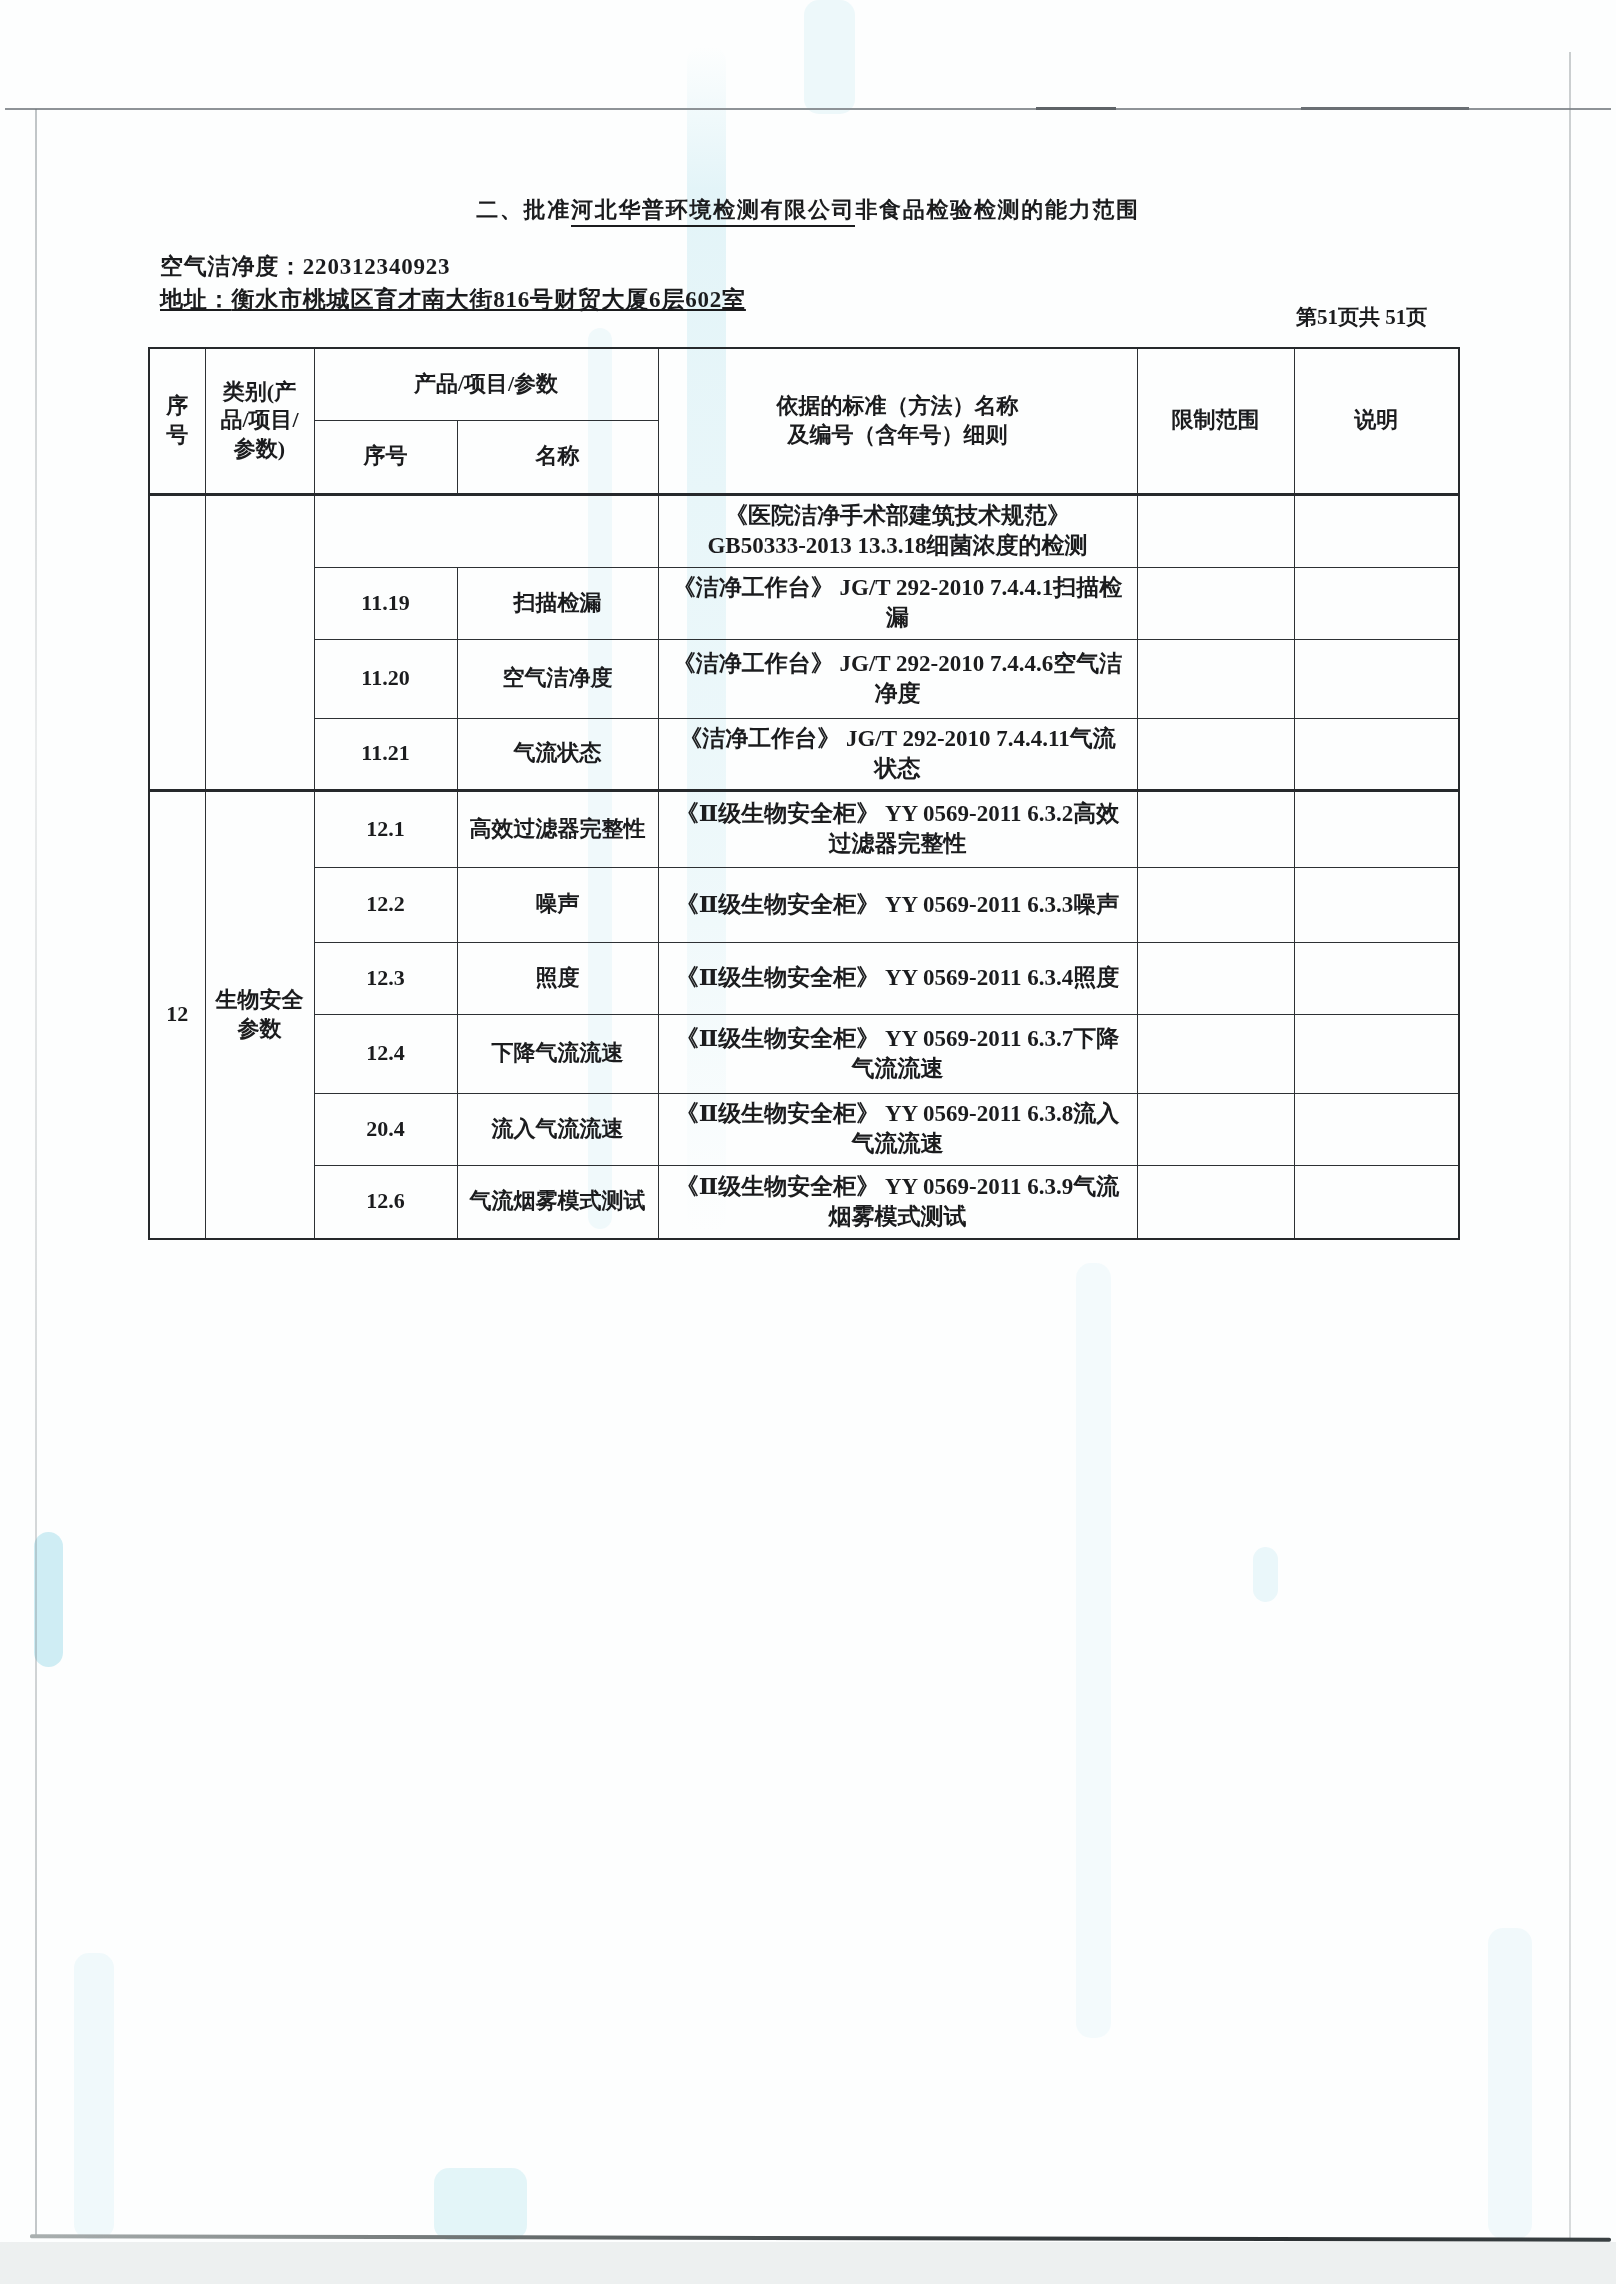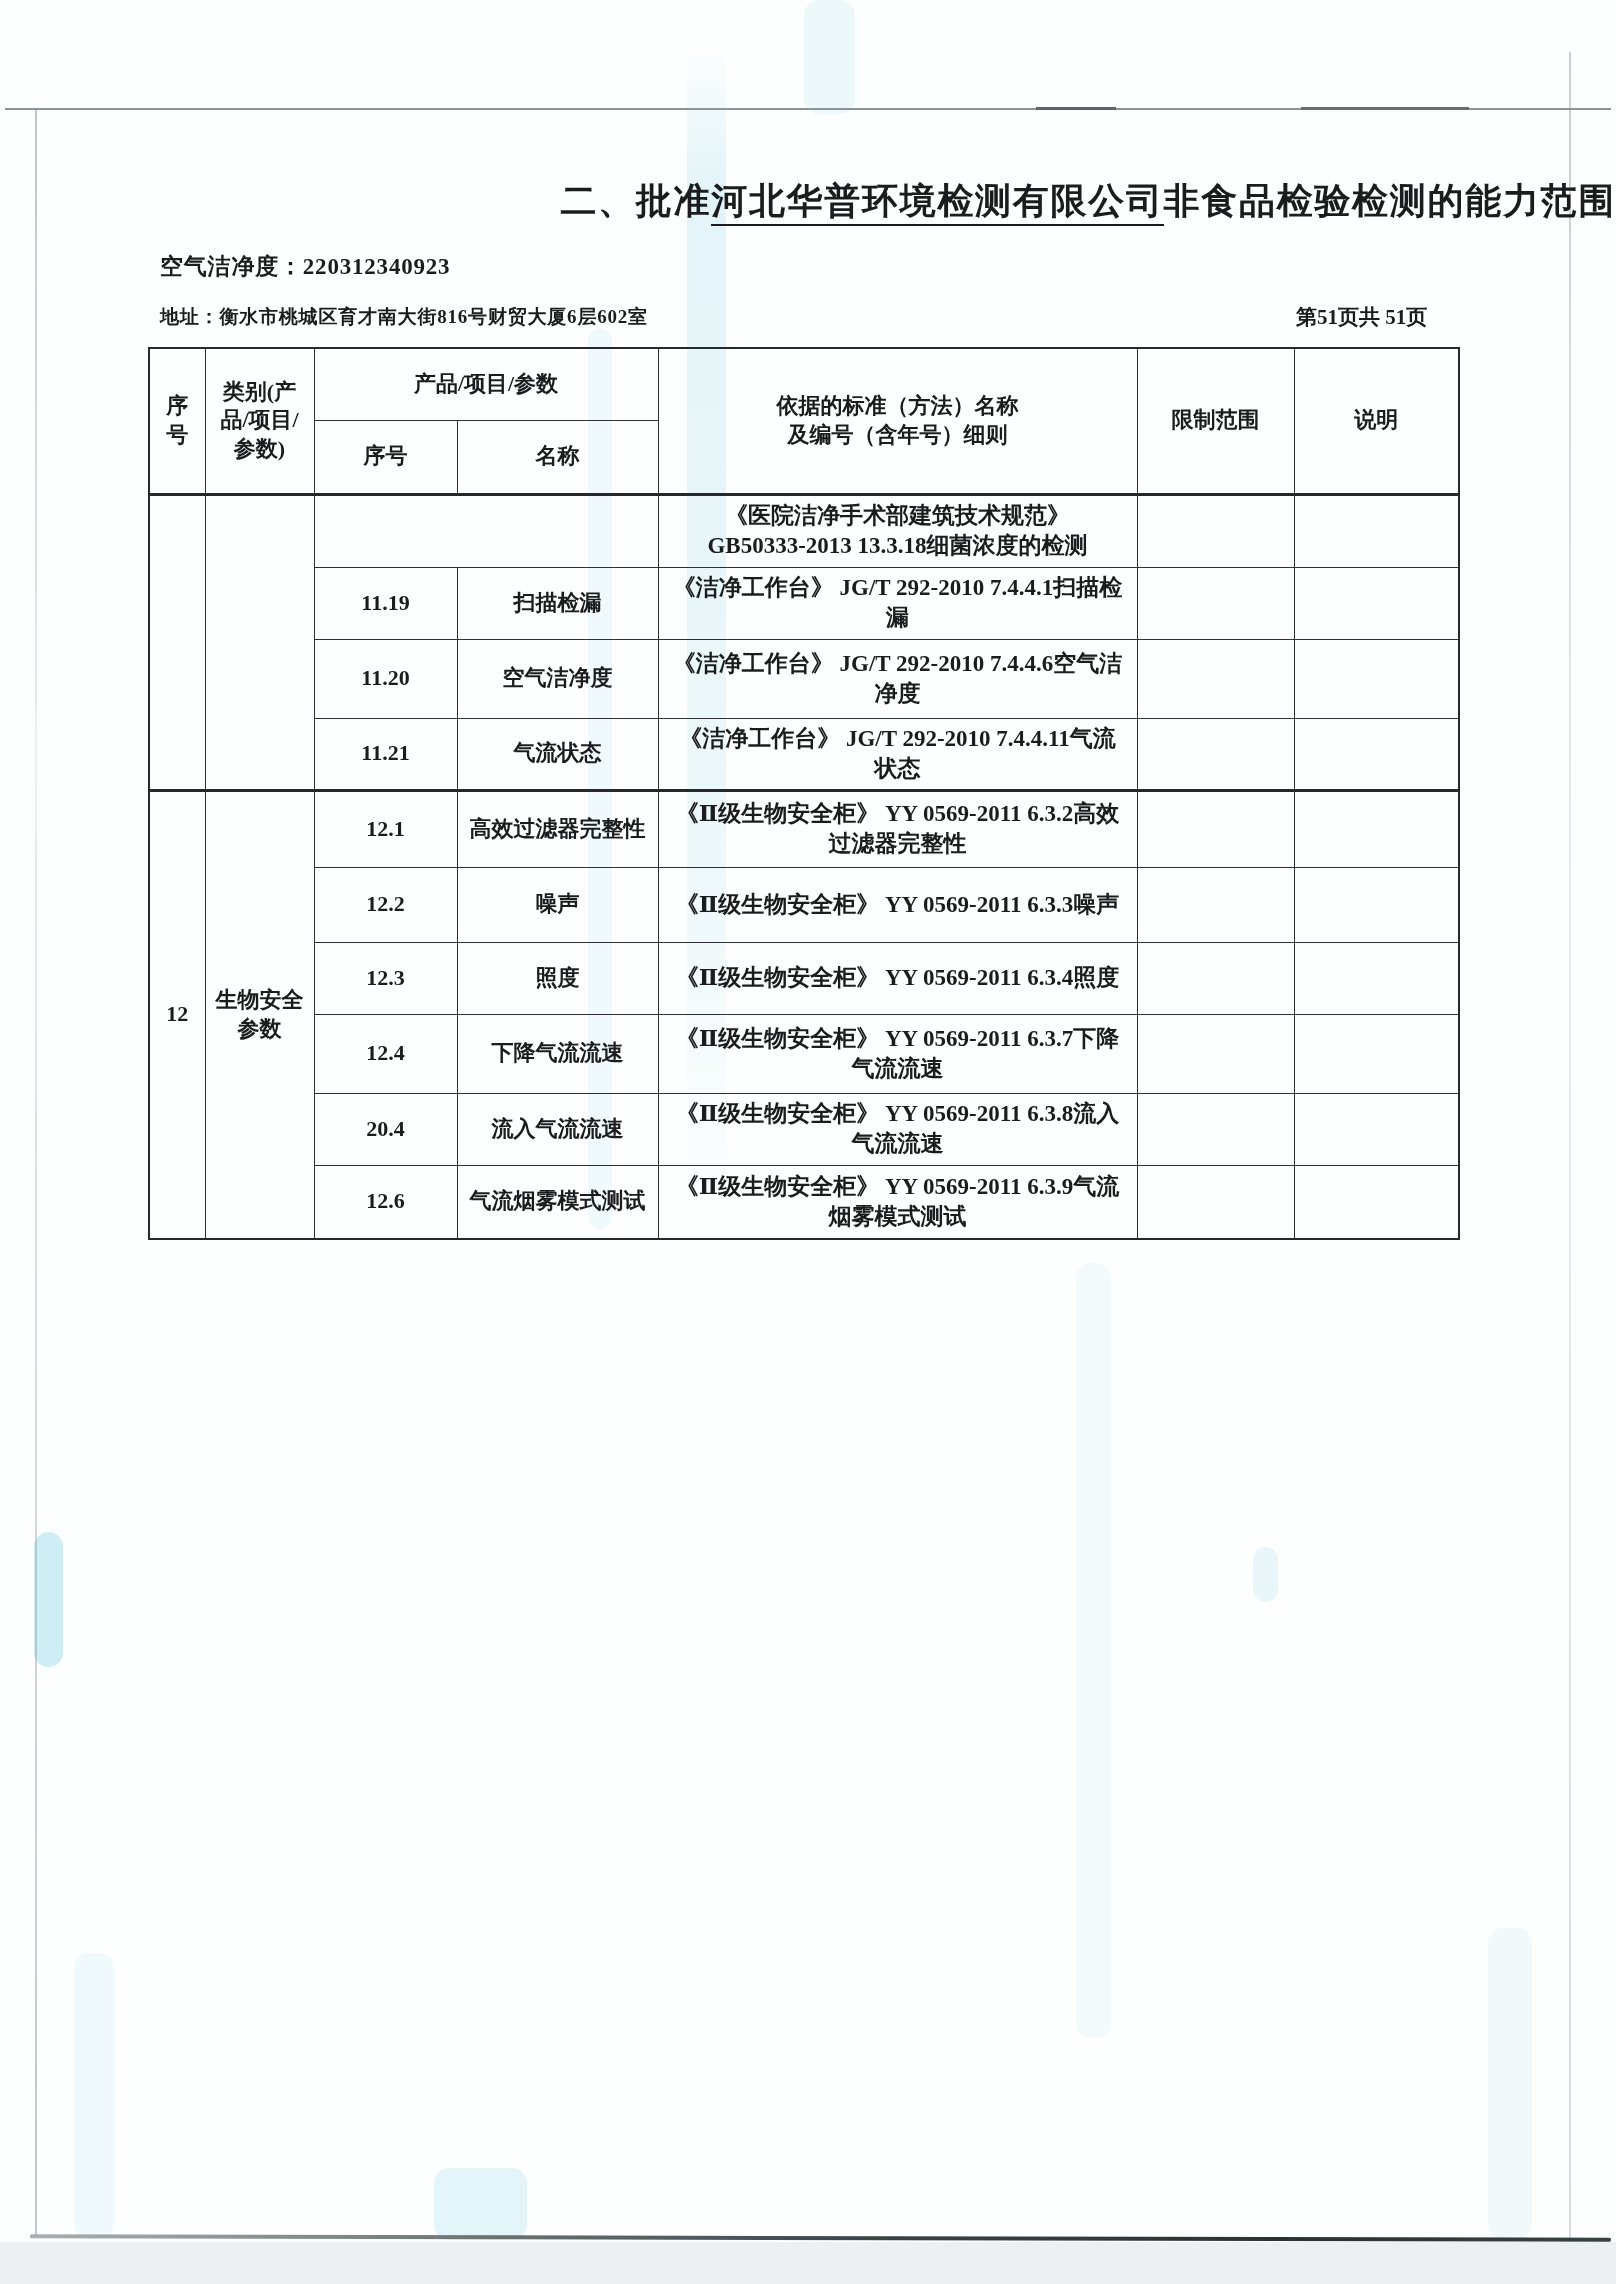--- a/index.html
+++ b/index.html
@@ -25,25 +25,25 @@
   .left-line{position:absolute;left:35px;top:109px;width:1.7px;height:2128px;
       background:linear-gradient(180deg,rgba(100,110,115,.40),rgba(100,110,115,.12) 30%,rgba(100,110,115,.30) 75%,rgba(100,110,115,.38));}
   .right-line{position:absolute;left:1569px;top:52px;width:1.7px;height:2187px;
       background:linear-gradient(180deg,rgba(120,128,132,.38),rgba(120,128,132,.14) 40%,rgba(120,128,132,.28));}
   .bottom-edge{position:absolute;left:30px;top:2236px;width:1581px;height:4.2px;border-radius:1.7px;
       transform:rotate(0.12deg);
       background:linear-gradient(90deg,#aab0b0,#6a7070 30%,#3a4042 55%,#2c3133 80%,#3a4143);}
   .below-strip{position:absolute;left:0;top:2242px;width:1616px;height:42px;background:#edf0f0;}
 
   
-  .doc-title{position:absolute;left:0;top:177px;width:1616px;text-align:right;
-      font-size:36px;font-weight:700;letter-spacing:1.7px;white-space:nowrap;}
+  .doc-title{position:absolute;left:0;top:195px;width:1616px;text-align:center;
+      font-size:22px;font-weight:700;letter-spacing:1.7px;white-space:nowrap;}
   .company{border-bottom:2.5px solid #1b1c1e;padding-bottom:2.5px;}
   .cert-line{position:absolute;left:160px;top:251px;font-size:23px;font-weight:700;letter-spacing:0.8px;}
-  .addr-line{position:absolute;left:160px;top:304px;font-size:19px;font-weight:700;letter-spacing:0.8px;}
+  .addr-line{position:absolute;left:160px;top:284px;font-size:23px;font-weight:700;letter-spacing:0.8px;text-decoration:underline;}
   .page-indicator{position:absolute;left:1296px;top:303px;font-size:21px;font-weight:700;white-space:pre;}
 
   
   .cap-table{position:absolute;left:148px;top:347px;width:1312px;border-collapse:collapse;
       table-layout:fixed;border:2.5px solid #26292c;}
   .cap-table th,.cap-table td{
       border:1.7px solid #2d3134;padding:1.7px 6.7px;text-align:center;vertical-align:middle;
       font-size:22px;font-weight:700;line-height:1.3;word-break:break-all;color:#1b1c1e;background:transparent;}
   .cap-table .std{font-size:23px;white-space:pre-line;padding:3px 10px;}
   .cap-table .hdr2line{white-space:pre-line;}

